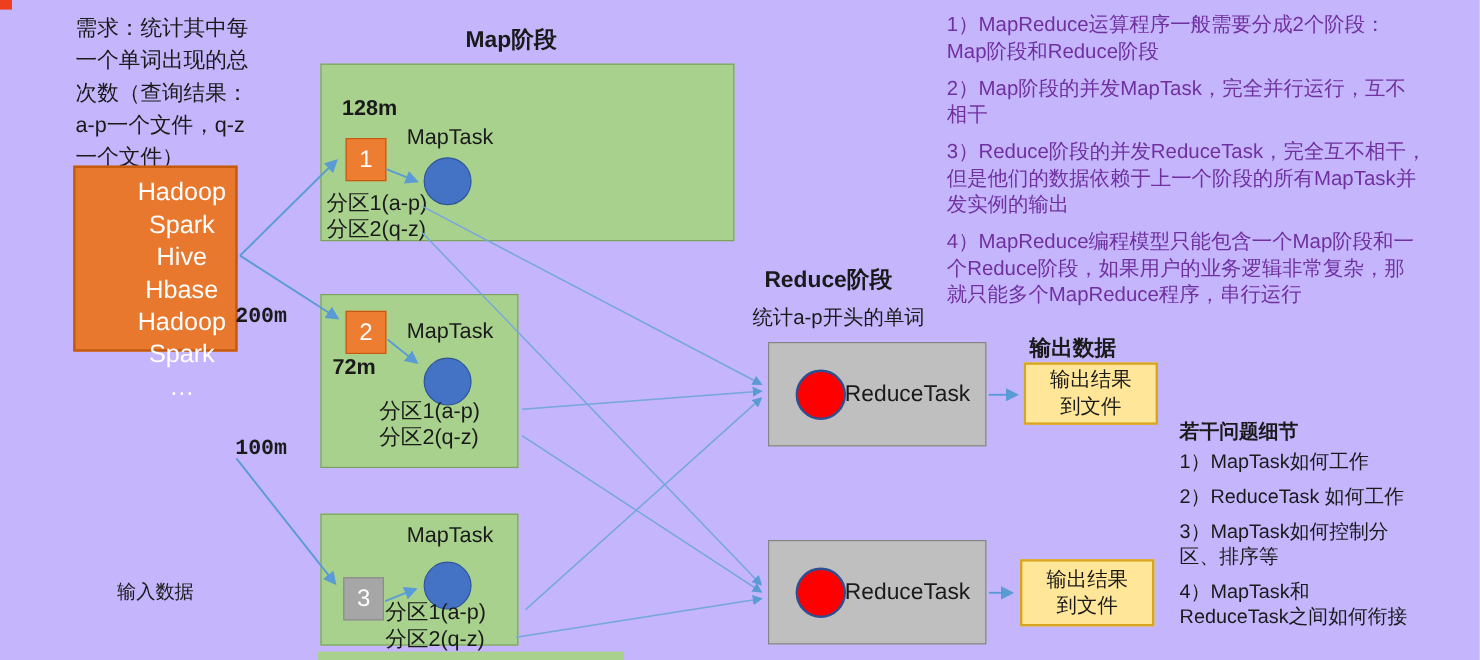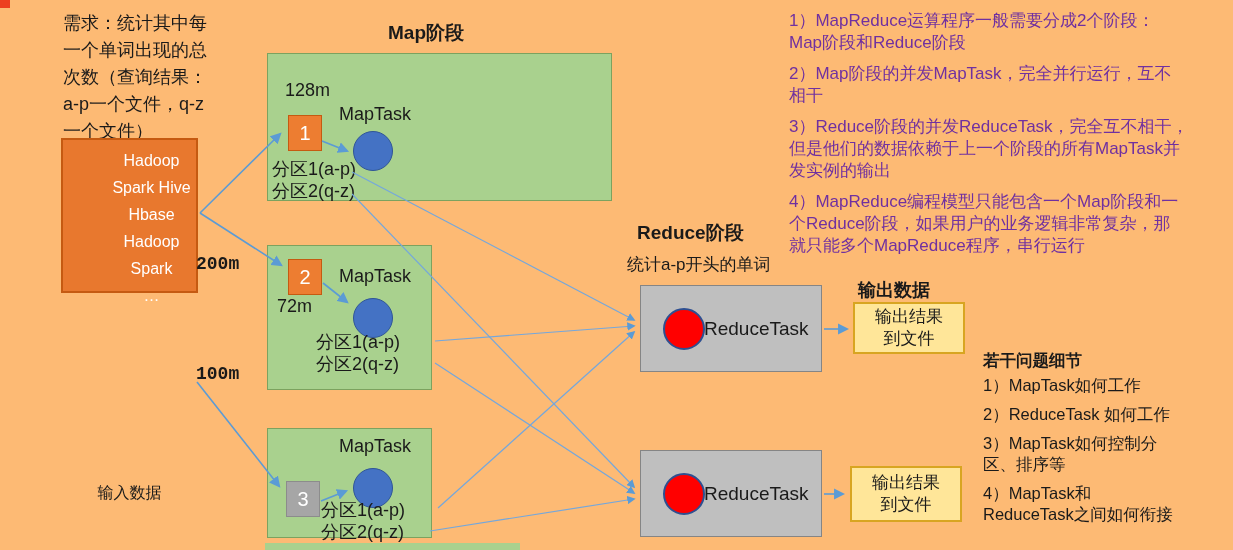--- a/index.html
+++ b/index.html
@@ -1,29 +1,29 @@
 <!DOCTYPE html>
 <html><head>
 <meta charset="utf-8">
 <style>
   * { margin:0; padding:0; box-sizing:border-box; }
   body { background:#fff; }
   .canvas {
-    position:relative; width:1233px; height:550px; background:#fdba74;
+    position:relative; width:1233px; height:550px; background:#c4b5fd;
     overflow:hidden; font-family:"Liberation Sans", sans-serif; color:#1a1a1a;
   }
   .abs { position:absolute; }
   .pre { white-space:pre-line; }
-  .bold { font-weight:normal; }
+  .bold { font-weight:bold; }
 
   .corner-mark { left:0; top:0; width:10px; height:8px; background:#ed3f20; }
 
   .requirement { left:63px; top:10px; width:205px; font-size:18px; line-height:27px; }
 
-  .input-box { width:137px; color:#ffffff; font-size:16px; line-height:27px; text-align:center;padding-left:44px; }
+  .input-box { width:137px; color:#ffffff; font-size:21px; line-height:27px; text-align:center;padding-left:44px; }
   .input-box.orange { left:61px; top:138px; height:155px; background:#e8782e; border:2px solid #c55a11; padding-top:7px; }
   .input-box.gray   { left:61px; top:303px; height:162px; background:#a6a6a6; border:2px solid #8c8c8c; padding-top:20px; }
   .input-label { left:61px; top:483px; width:137px; font-size:16px; font-weight:normal; text-align:center; }
 
   .size-label { font-size:18px; font-weight:bold;font-family:Liberation Mono, monospace; }
   .size-200m { left:196px; top:254px; }
   .size-100m { left:196px; top:364px; }
 
   .stage-title { font-size:19px; font-weight:bold; }
   .map-title { left:388px; top:20px; }

